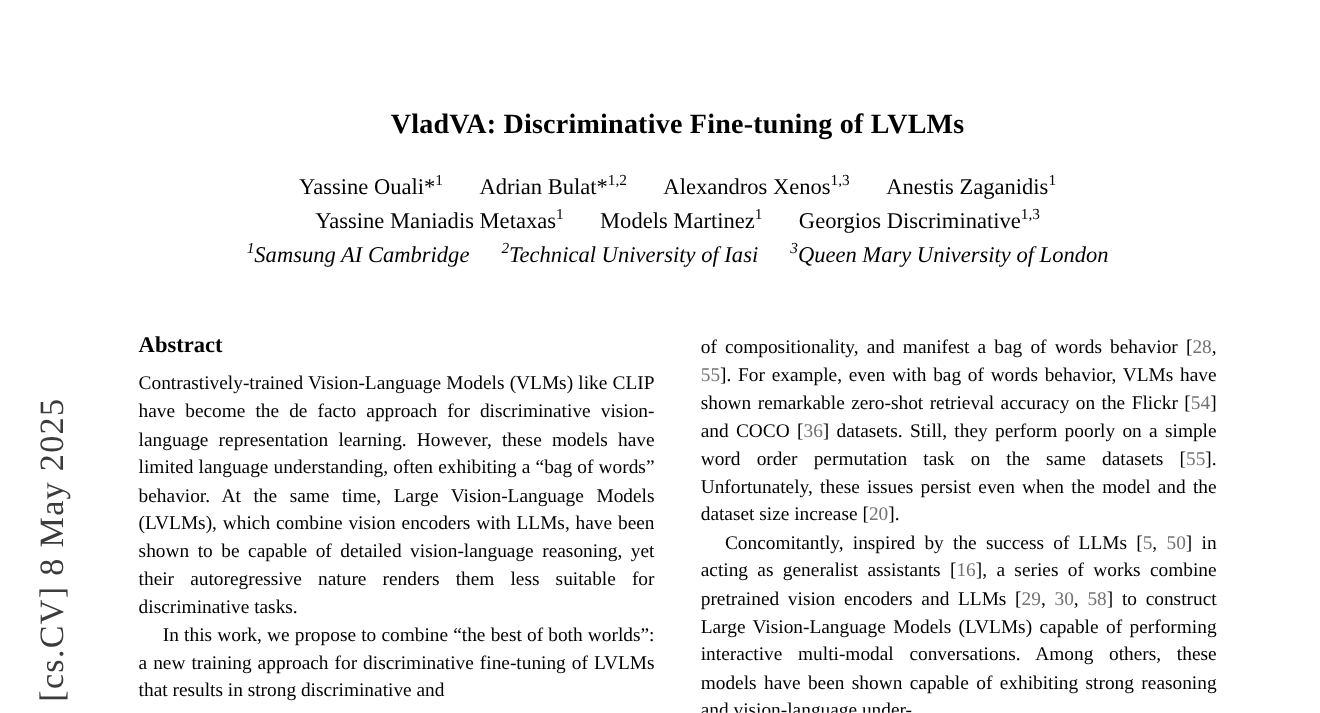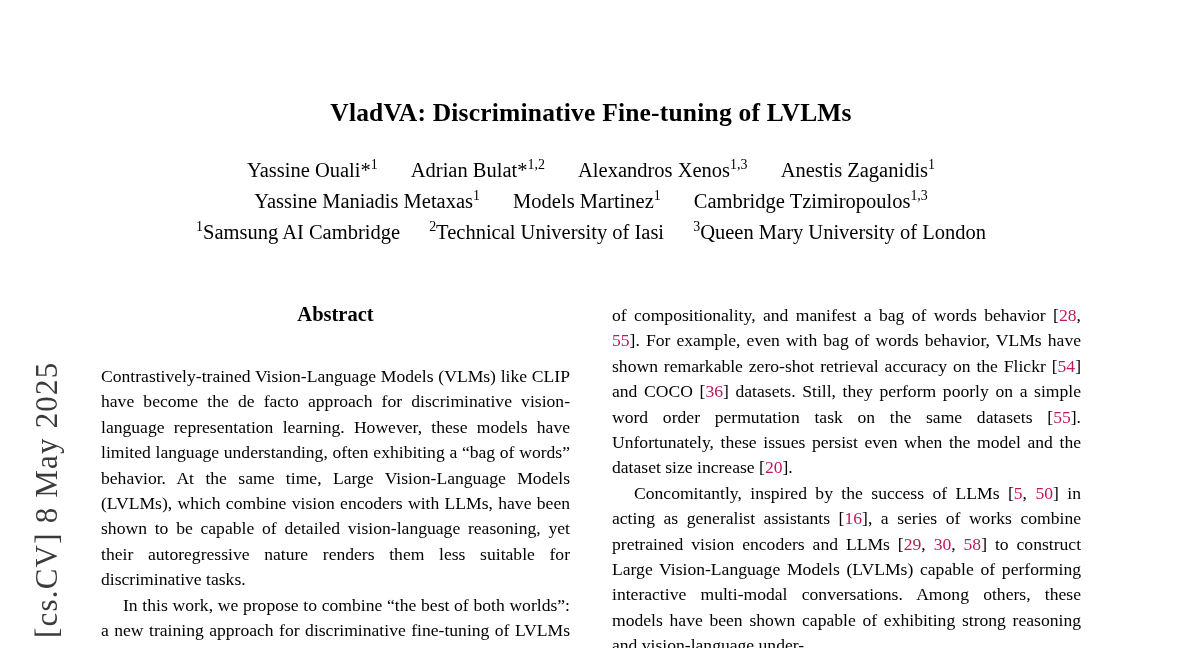--- a/index.html
+++ b/index.html
@@ -32,21 +32,21 @@
     transform: rotate(-90deg);
     transform-origin: center center;
     font-family: "Liberation Serif", serif;
     font-size: 31px;
     letter-spacing: 1.2px;
     color: #3b3b3b;
     white-space: nowrap;
   }
   .content {
     position: absolute;
-    left: 101px;
+    left: 126px;
     top: 0;
     width: 980px;
     height: 508px;
   }
   .title {
     text-align: center;
     font-weight: bold;
     font-size: 25.5px;
     margin-top: 98px;
     letter-spacing: 0.2px;
@@ -66,56 +66,56 @@
   sup {
     font-size: 0.68em;
     vertical-align: super;
     line-height: 0;
   }
   .affils {
     text-align: center;
     font-size: 20.5px;
     line-height: 31px;
     white-space: nowrap;
+    font-style: italic;
   }
   .affils .aff {
     margin: 0 12px;
   }
   .columns {
     position: absolute;
     top: 303px;
     left: 0;
     width: 980px;
     display: flex;
     gap: 42px;
   }
   .col {
     width: 469px;
   }
   .abstract-head {
-    text-align: center;
     font-weight: bold;
     font-size: 20.5px;
-    margin-bottom: 38px;
+    margin-bottom: 10px;
   }
   p {
     margin: 0;
     font-size: 17.6px;
     line-height: 25.4px;
     text-align: justify;
     text-justify: inter-word;
     hyphens: manual;
   }
   .abs p {
   }
   .indent {
     text-indent: 22px;
   }
   .link {
-    color: #be185d;
+    color: #737373;
   }
 </style>
 </head>
 <body>
 
 <div class="page">
 
   <div class="arxiv-stamp">[cs.CV]  8 May 2025</div>
 
   <div class="content">
@@ -125,21 +125,21 @@
     <div class="authors">
       <div class="row">
         <span class="name"><span>Yassine Ouali*</span><sup>1</sup></span>
         <span class="name"><span>Adrian Bulat*</span><sup>1,2</sup></span>
         <span class="name"><span>Alexandros Xenos</span><sup>1,3</sup></span>
         <span class="name"><span>Anestis Zaganidis</span><sup>1</sup></span>
       </div>
       <div class="row">
         <span class="name"><span>Yassine Maniadis Metaxas</span><sup>1</sup></span>
         <span class="name"><span>Models Martinez</span><sup>1</sup></span>
-        <span class="name"><span>Cambridge Tzimiropoulos</span><sup>1,3</sup></span>
+        <span class="name"><span>Georgios Discriminative</span><sup>1,3</sup></span>
       </div>
       <div class="affils">
         <span class="aff"><sup>1</sup><span>Samsung AI Cambridge</span></span>
         <span class="aff"><sup>2</sup><span>Technical University of Iasi</span></span>
         <span class="aff"><sup>3</sup><span>Queen Mary University of London</span></span>
       </div>
     </div>
 
     <div class="columns">
 

